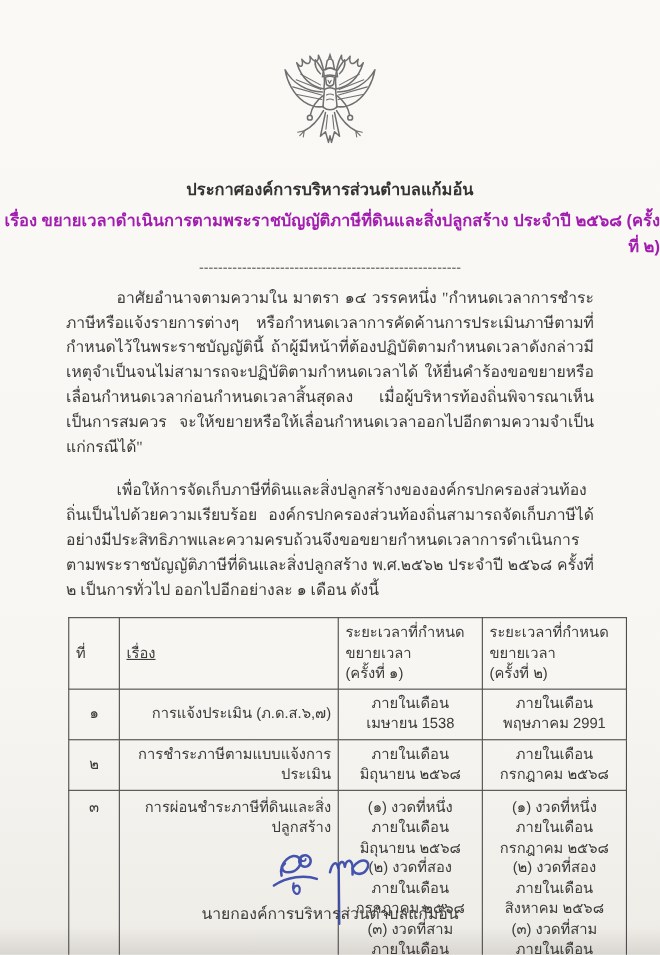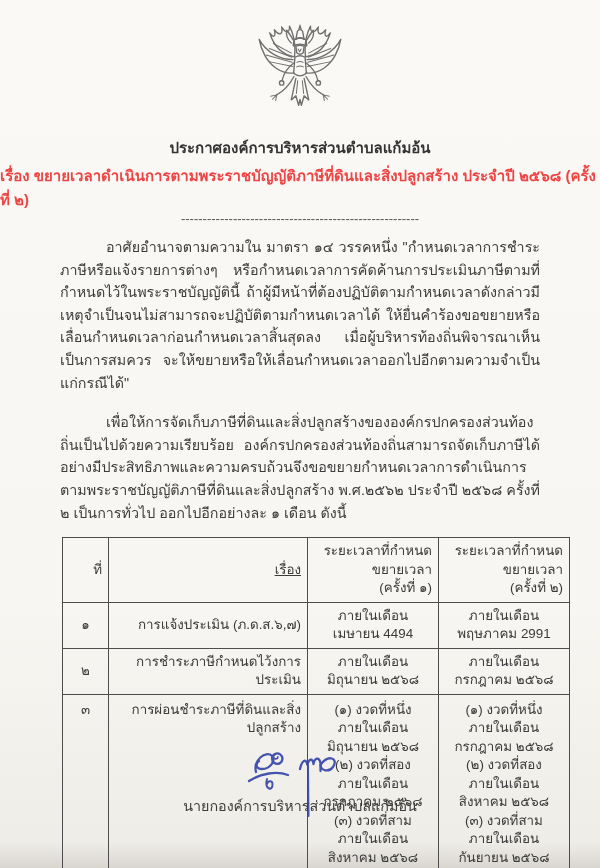--- a/index.html
+++ b/index.html
@@ -5,49 +5,49 @@
   html,body{margin:0;padding:0;}
   body{
     width:600px;height:868px;
     font-family:"Liberation Sans","DejaVu Sans",sans-serif;
     background:linear-gradient(180deg,#faf9f6 0%,#f7f6f2 70%,#efede8 97%,#d9d6d0 100%);
     color:#3b3b3b;
     position:relative;
     overflow:hidden;
     -webkit-font-smoothing:antialiased;
   }
-  .page{position:relative;width:600px;height:648px;}
+  .page{position:relative;width:600px;height:648px;margin-top:24px;}
   .emblem-wrap{display:flex;justify-content:center;padding-top:22px;}
   .doc-title{ text-align:center;font-size:15px;font-weight:bold;margin-top:4px;color:#333;}
-  .doc-subject{text-align:left;font-size:15px;font-weight:bold;margin-top:4px;color:#ef4444;}
+  .doc-subject{text-align:right;font-size:15px;font-weight:bold;margin-top:4px;color:#a21caf;}
   .divider{text-align:center;font-size:13px;color:#555;letter-spacing:0px;line-height:12px;margin-top:1px;
     overflow:hidden;white-space:nowrap;}
   .para{
     margin:0 60px;width:480px;
     font-size:14.3px;line-height:22.6px;
     text-align:justify;text-indent:46px;
-    white-space:normal;color:#3b3b3b;
+    white-space:normal;color:#3b3b3b;font-family:Liberation Serif, serif;
   }
   .para.p1{margin-top:11px;}
   .para.p2{margin-top:17px;}
   table.main{
     margin:13px 60px 0 62px;border-collapse:collapse;width:476px;
     font-size:13.4px;color:#3b3b3b;table-layout:fixed;
   }
   table.main td,table.main th{
     border:1.2px solid #4d4d4d;
     padding:4px 6px;vertical-align:middle;
     font-weight:normal;line-height:18.5px;
     white-space:pre-line;
   }
   th.c-no{width:33px;}
   th.c-subject{width:186px;text-decoration:underline;}
   th.c-p1{width:118px;}
   th.c-p2{width:118px;}
-  table.main th{text-align:right;height:36px;}
+  table.main th{text-align:left;height:36px;}
   td.no{text-align:center;}
   td.subject{text-align:right;}
   td.period{text-align:center;}
   tr.r3 td{vertical-align:top;padding-top:6px;}
   tr.r3 td.no, tr.r3 td.subject{vertical-align:top;}
   .sig-block{position:absolute;left:0;top:788px;width:600px;text-align:center;}
   .sig-name{font-size:14.3px;color:#3b3b3b;}
   .sig-title{font-size:14.3px;color:#3b3b3b;margin-top:7px;}
   .signature{position:absolute;left:242px;top:740px;pointer-events:none;}
   .emblem{display:block;}
@@ -115,26 +115,26 @@
         <th class="c-p1">ระยะเวลาที่กำหนดขยายเวลา
 (ครั้งที่ ๑)</th>
         <th class="c-p2">ระยะเวลาที่กำหนดขยายเวลา
 (ครั้งที่ ๒)</th>
       </tr>
     </thead>
     <tbody>
       <tr>
         <td class="no">๑</td>
         <td class="subject">การแจ้งประเมิน (ภ.ด.ส.๖,๗)</td>
-        <td class="period">ภายในเดือน เมษายน 4494</td>
+        <td class="period">ภายในเดือน เมษายน 1538</td>
         <td class="period">ภายในเดือน พฤษภาคม 2991</td>
       </tr>
       <tr>
         <td class="no">๒</td>
-        <td class="subject">การชำระภาษีกำหนดไว้งการประเมิน</td>
+        <td class="subject">การชำระภาษีตามแบบแจ้งการประเมิน</td>
         <td class="period">ภายในเดือน มิถุนายน ๒๕๖๘</td>
         <td class="period">ภายในเดือน กรกฎาคม ๒๕๖๘</td>
       </tr>
       <tr class="r3">
         <td class="no">๓</td>
         <td class="subject">การผ่อนชำระภาษีที่ดินและสิ่งปลูกสร้าง</td>
         <td class="period">(๑) งวดที่หนึ่ง
 ภายในเดือน มิถุนายน ๒๕๖๘
 (๒) งวดที่สอง
 ภายในเดือน กรกฎาคม  ๒๕๖๘

